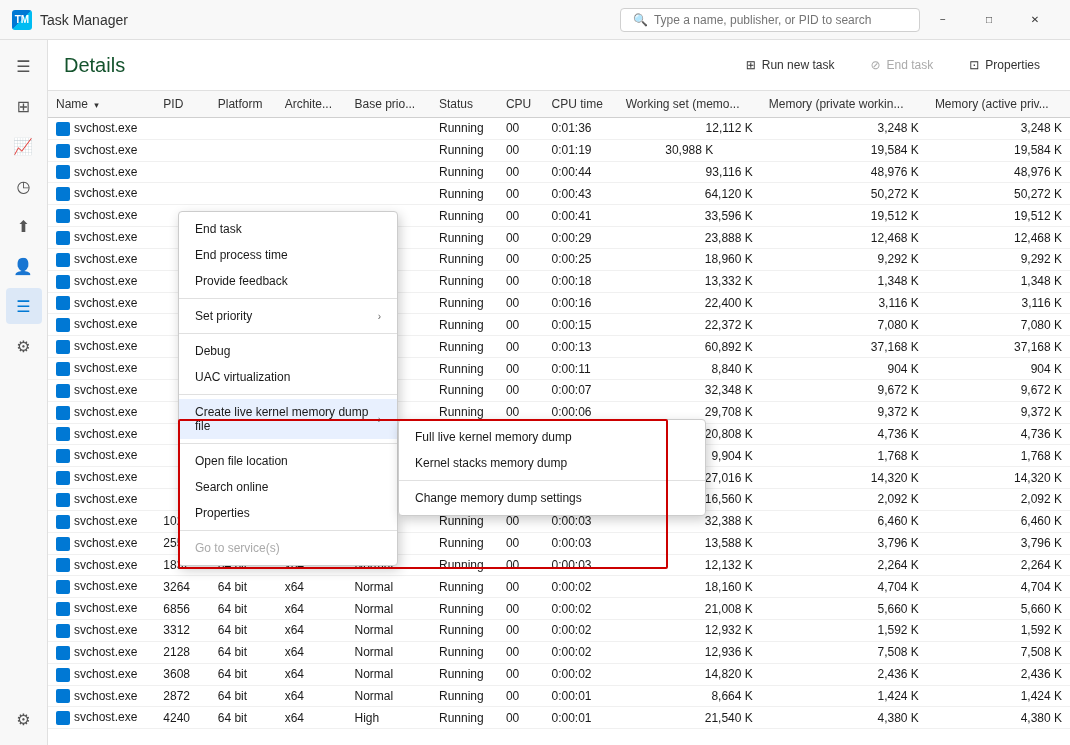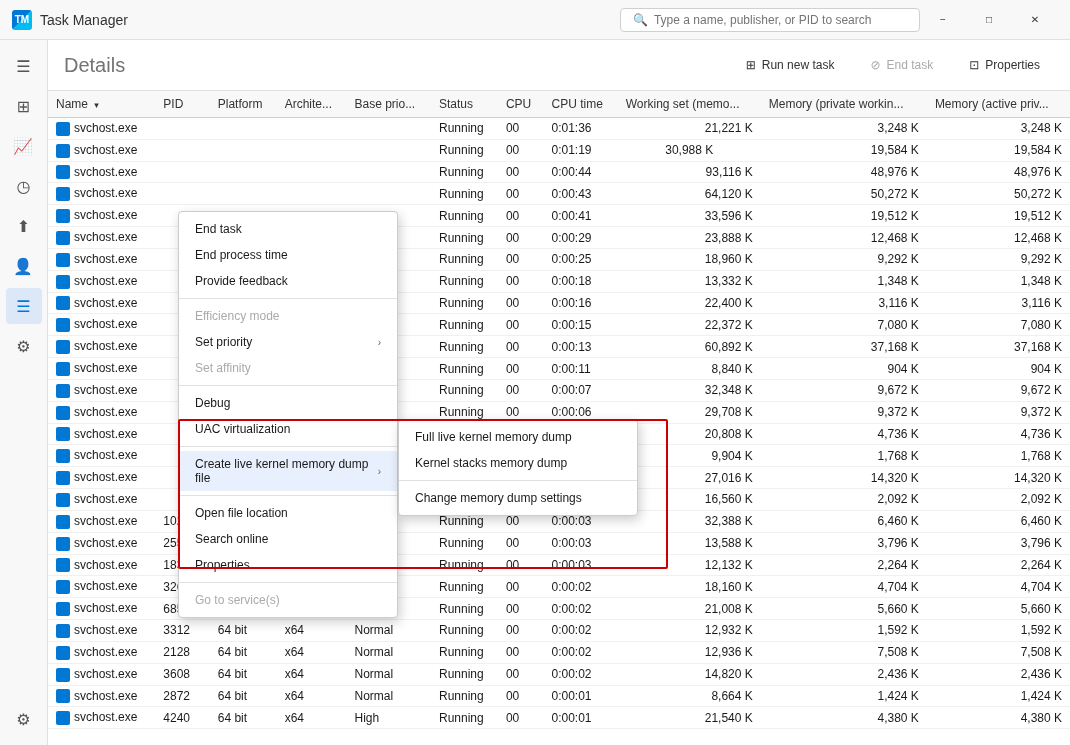--- a/index.html
+++ b/index.html
@@ -117,21 +117,21 @@
     
     .header {
       display: flex;
       align-items: center;
       padding: 12px 16px;
       border-bottom: 1px solid #e0e0e0;
     }
     .header-title {
       font-size: 20px;
       font-weight: 400;
-      color: #737373;
+      color: #14532d;
       flex: 1;
     }
     .header-actions {
       display: flex;
       gap: 8px;
       align-items: center;
     }
     .header-btn {
       display: flex;
       align-items: center;
@@ -220,21 +220,21 @@
 
     
     .context-submenu {
       position: absolute;
       top: 328px;
       left: 350px;
       background: white;
       border: 1px solid #ccc;
       border-radius: 4px;
       box-shadow: 2px 4px 12px rgba(0,0,0,0.2);
-      width: 240px;
+      width: 308px;
       z-index: 101;
       padding: 4px 0;
     }
 
     
     .red-outline {
       position: absolute;
       top: 328px;
       left: 130px;
       width: 490px;
@@ -318,21 +318,21 @@
         <tbody id="process-tbody">
             <tr>
               <td><span class="proc-icon"></span>svchost.exe</td>
               <td></td>
               <td></td>
               <td></td>
               <td></td>
               <td>Running</td>
               <td>00</td>
               <td>0:01:36</td>
-              <td style="text-align:right">21,221 K</td>
+              <td style="text-align:right">12,112 K</td>
               <td style="text-align:right">3,248 K</td>
               <td style="text-align:right">3,248 K</td>
             </tr>
             <tr>
               <td><span class="proc-icon"></span>svchost.exe</td>
               <td></td>
               <td></td>
               <td></td>
               <td></td>
               <td>Running</td>
@@ -681,23 +681,21 @@
               <td style="text-align:right">4,380 K</td>
             </tr>
           </tbody>
       </table>
 
       <div class="context-menu">
         <div class="menu-item">End task</div>
         <div class="menu-item">End process time</div>
         <div class="menu-item">Provide feedback</div>
         <div class="menu-separator"></div>
-        <div class="menu-item disabled">Efficiency mode</div>
         <div class="menu-item">Set priority <span class="menu-arrow">›</span></div>
-        <div class="menu-item disabled">Set affinity</div>
         <div class="menu-separator"></div>
         <div class="menu-item">Debug</div>
         <div class="menu-item">UAC virtualization</div>
         <div class="menu-separator"></div>
         <div class="menu-item" style="background:#e8f0fe;">Create live kernel memory dump file <span class="menu-arrow">›</span></div>
         <div class="menu-separator"></div>
         <div class="menu-item">Open file location</div>
         <div class="menu-item">Search online</div>
         <div class="menu-item">Properties</div>
         <div class="menu-separator"></div>

